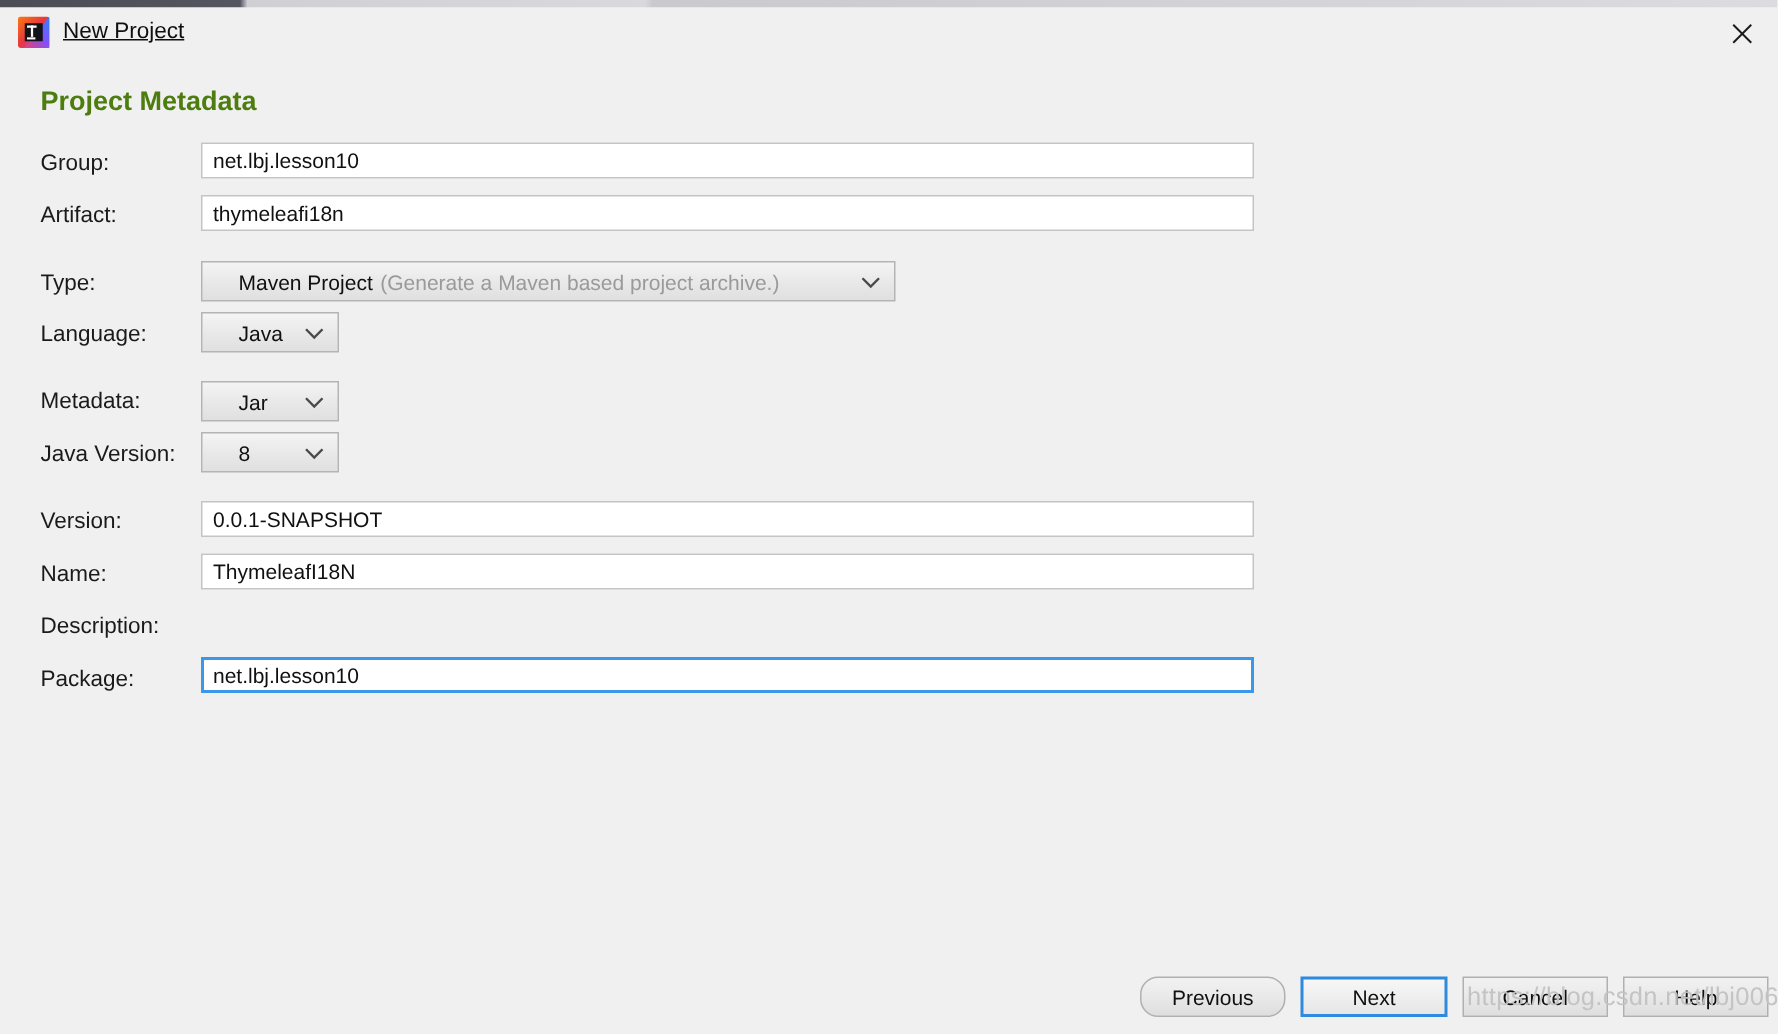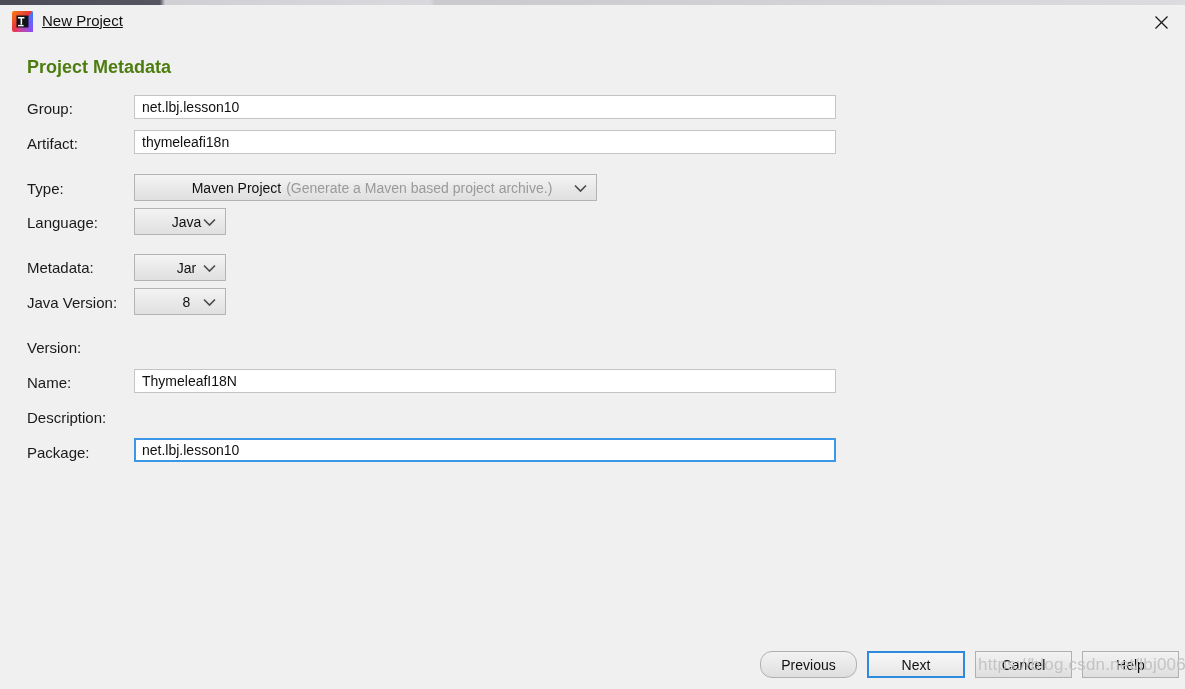--- a/index.html
+++ b/index.html
@@ -118,22 +118,21 @@
     height: 27px;
     box-sizing: border-box;
     background: linear-gradient(to bottom, #f4f4f4 0%, #e8e8e8 55%, #e0e0e0 100%);
     border: 1px solid #b4b4b4;
     display: flex;
     align-items: center;
     font-size: 14px;
     color: #101010;
     white-space: nowrap;
     overflow: hidden;
-    padding-left: 13px;
-    justify-content: center;
+    padding-left: 24px;
   }
   .f-select .sel-main { color: #101010; }
   .f-select .sel-hint { color: #9a9a9a; margin-left: 5px; }
   .f-select .arrow {
     position: absolute;
     right: 9px;
     top: 50%;
     transform: translateY(-50%);
     display: block;
   }
@@ -257,20 +256,21 @@
   <div class="f-select small" style="top:250px">
     <span class="sel-main">8</span>
     <span class="arrow">
       <svg width="13" height="9" viewBox="0 0 13 9">
         <polyline points="1,1.5 6.5,7 12,1.5" fill="none" stroke="#4a4a4a" stroke-width="1.6"></polyline>
       </svg>
     </span>
   </div>
 
   <div class="f-label" style="top:300px">Version:</div>
+  <div class="f-input wide" style="top:296px">0.0.1-SNAPSHOT</div>
 
   <div class="f-label" style="top:335px">Name:</div>
   <div class="f-input wide" style="top:331px">ThymeleafI18N</div>
 
   <div class="f-label" style="top:370px">Description:</div>
 
   <div class="f-label" style="top:405px">Package:</div>
   <div class="f-input wide focused" style="top:400px">net.lbj.lesson10</div>
 
   <div class="btn" style="left:760px; top:613px; width:97px;border-radius:12px;">Previous</div>

